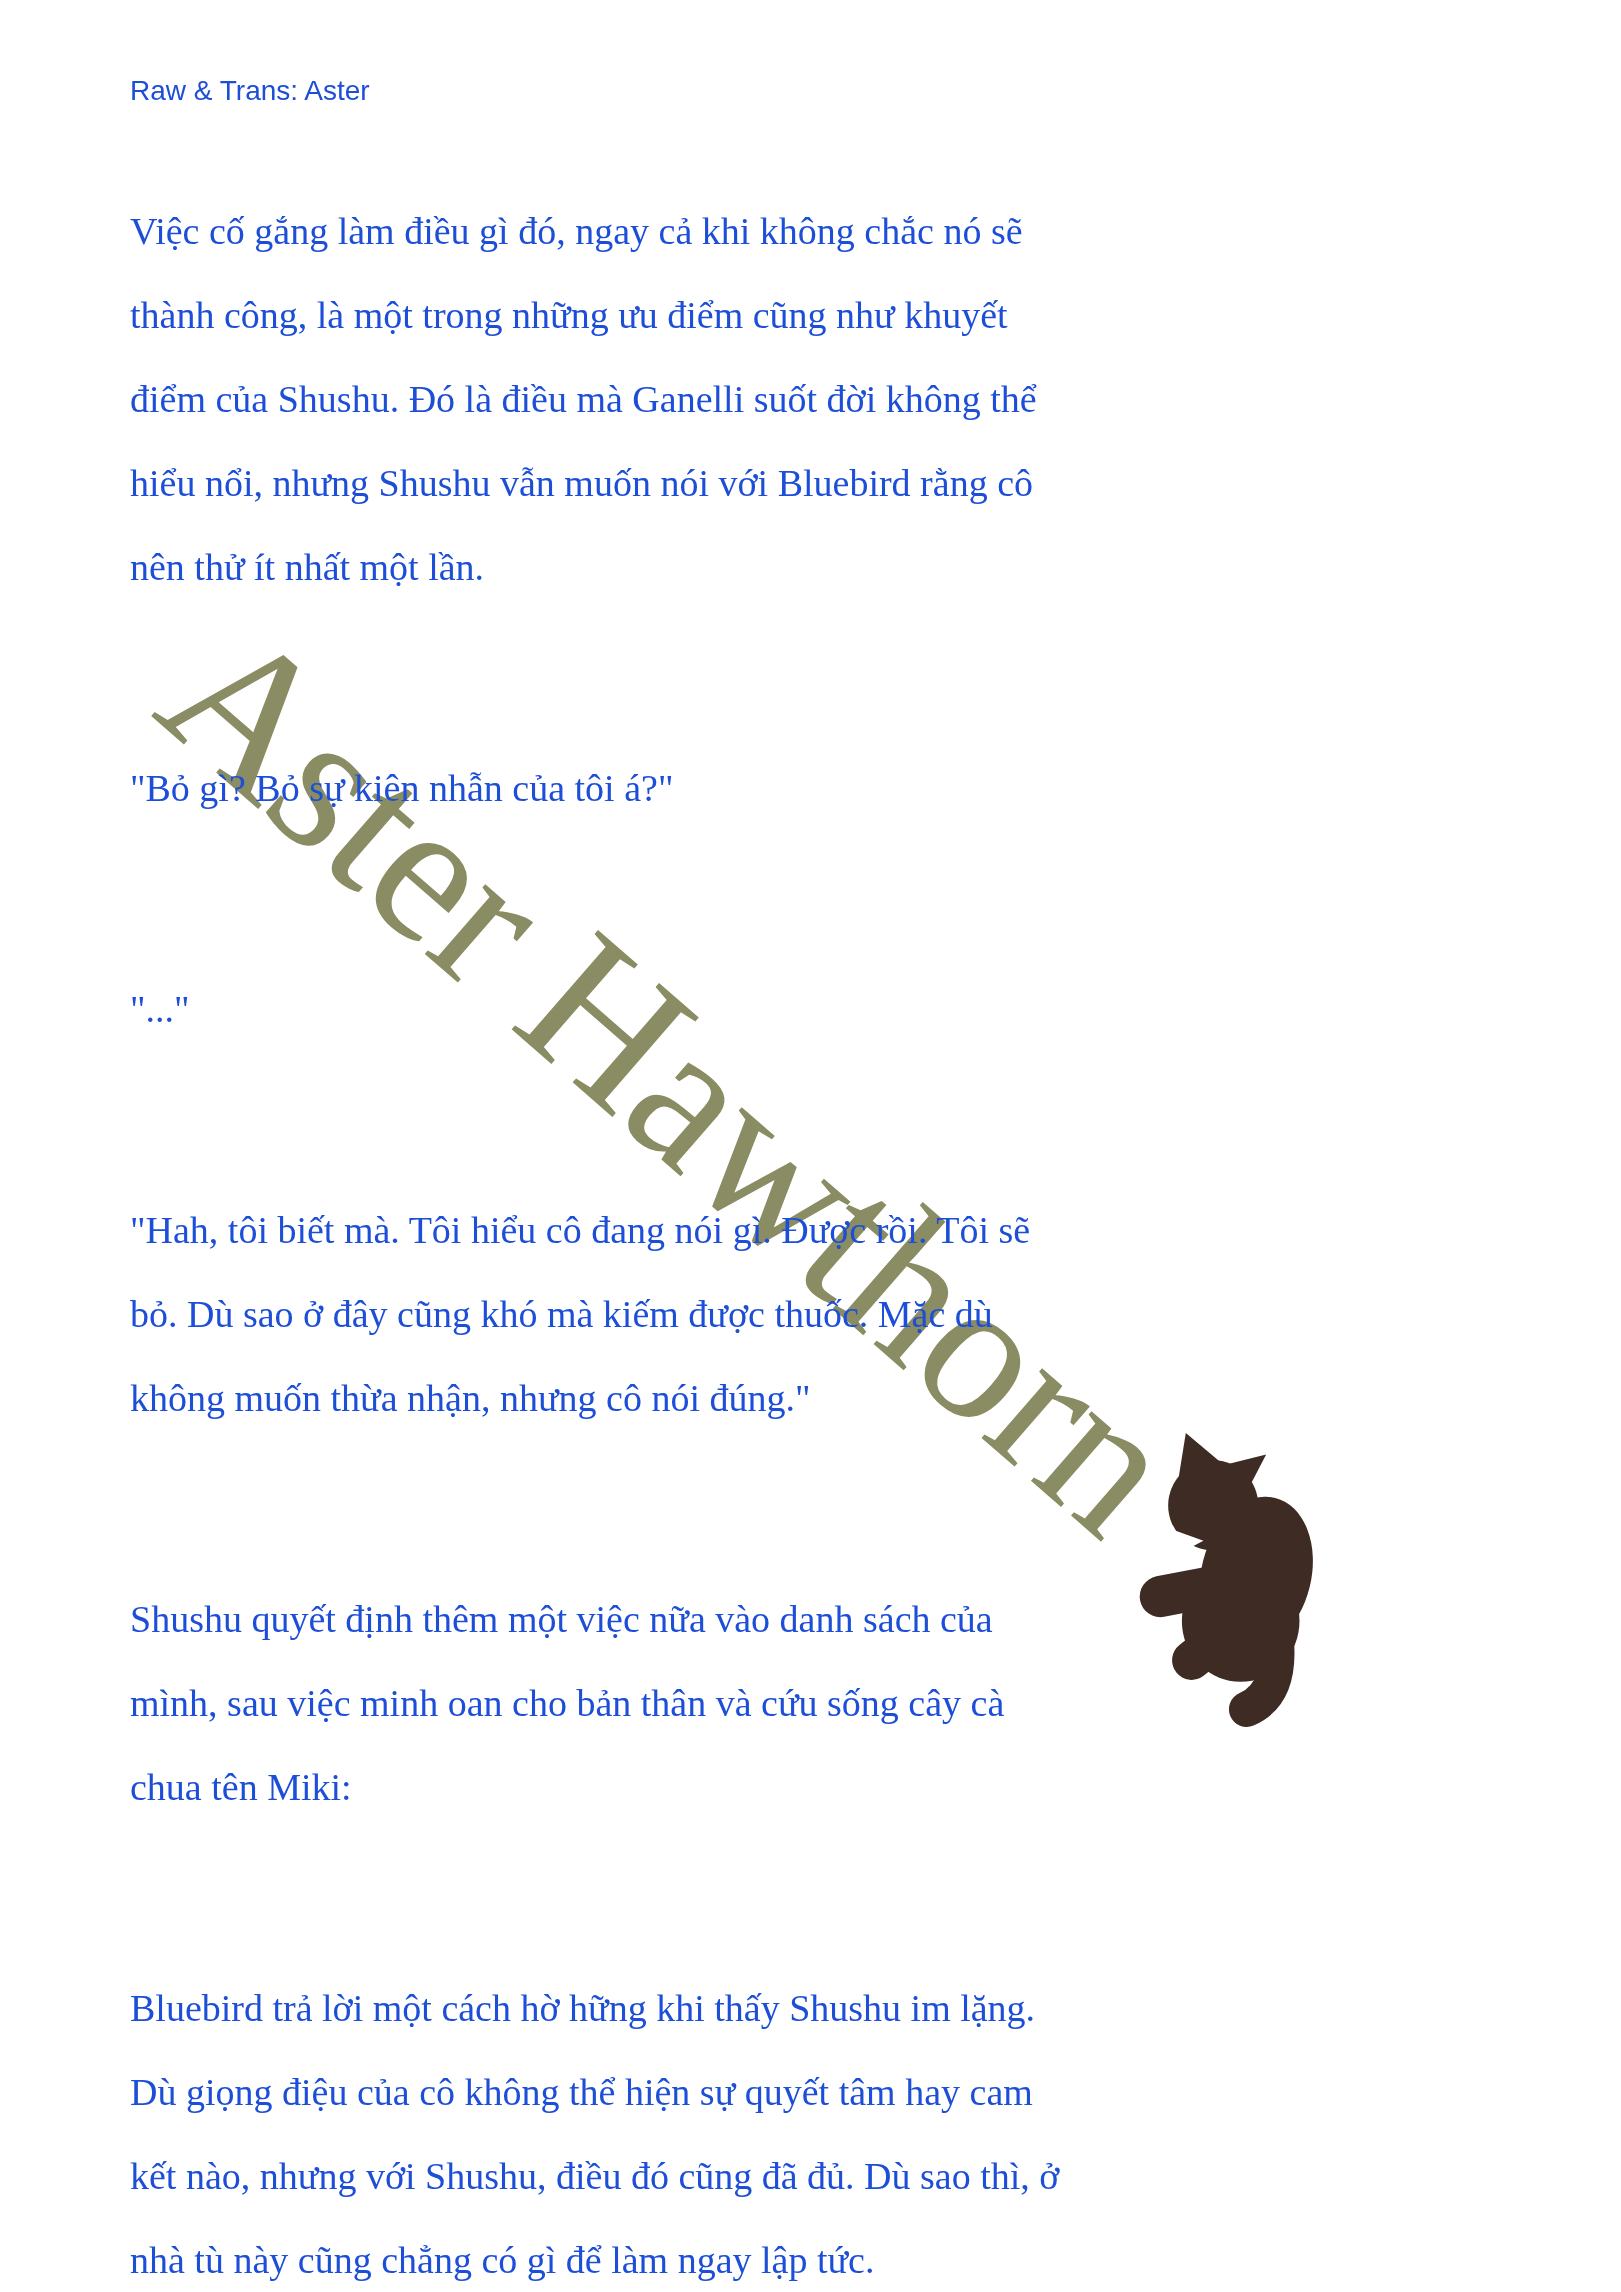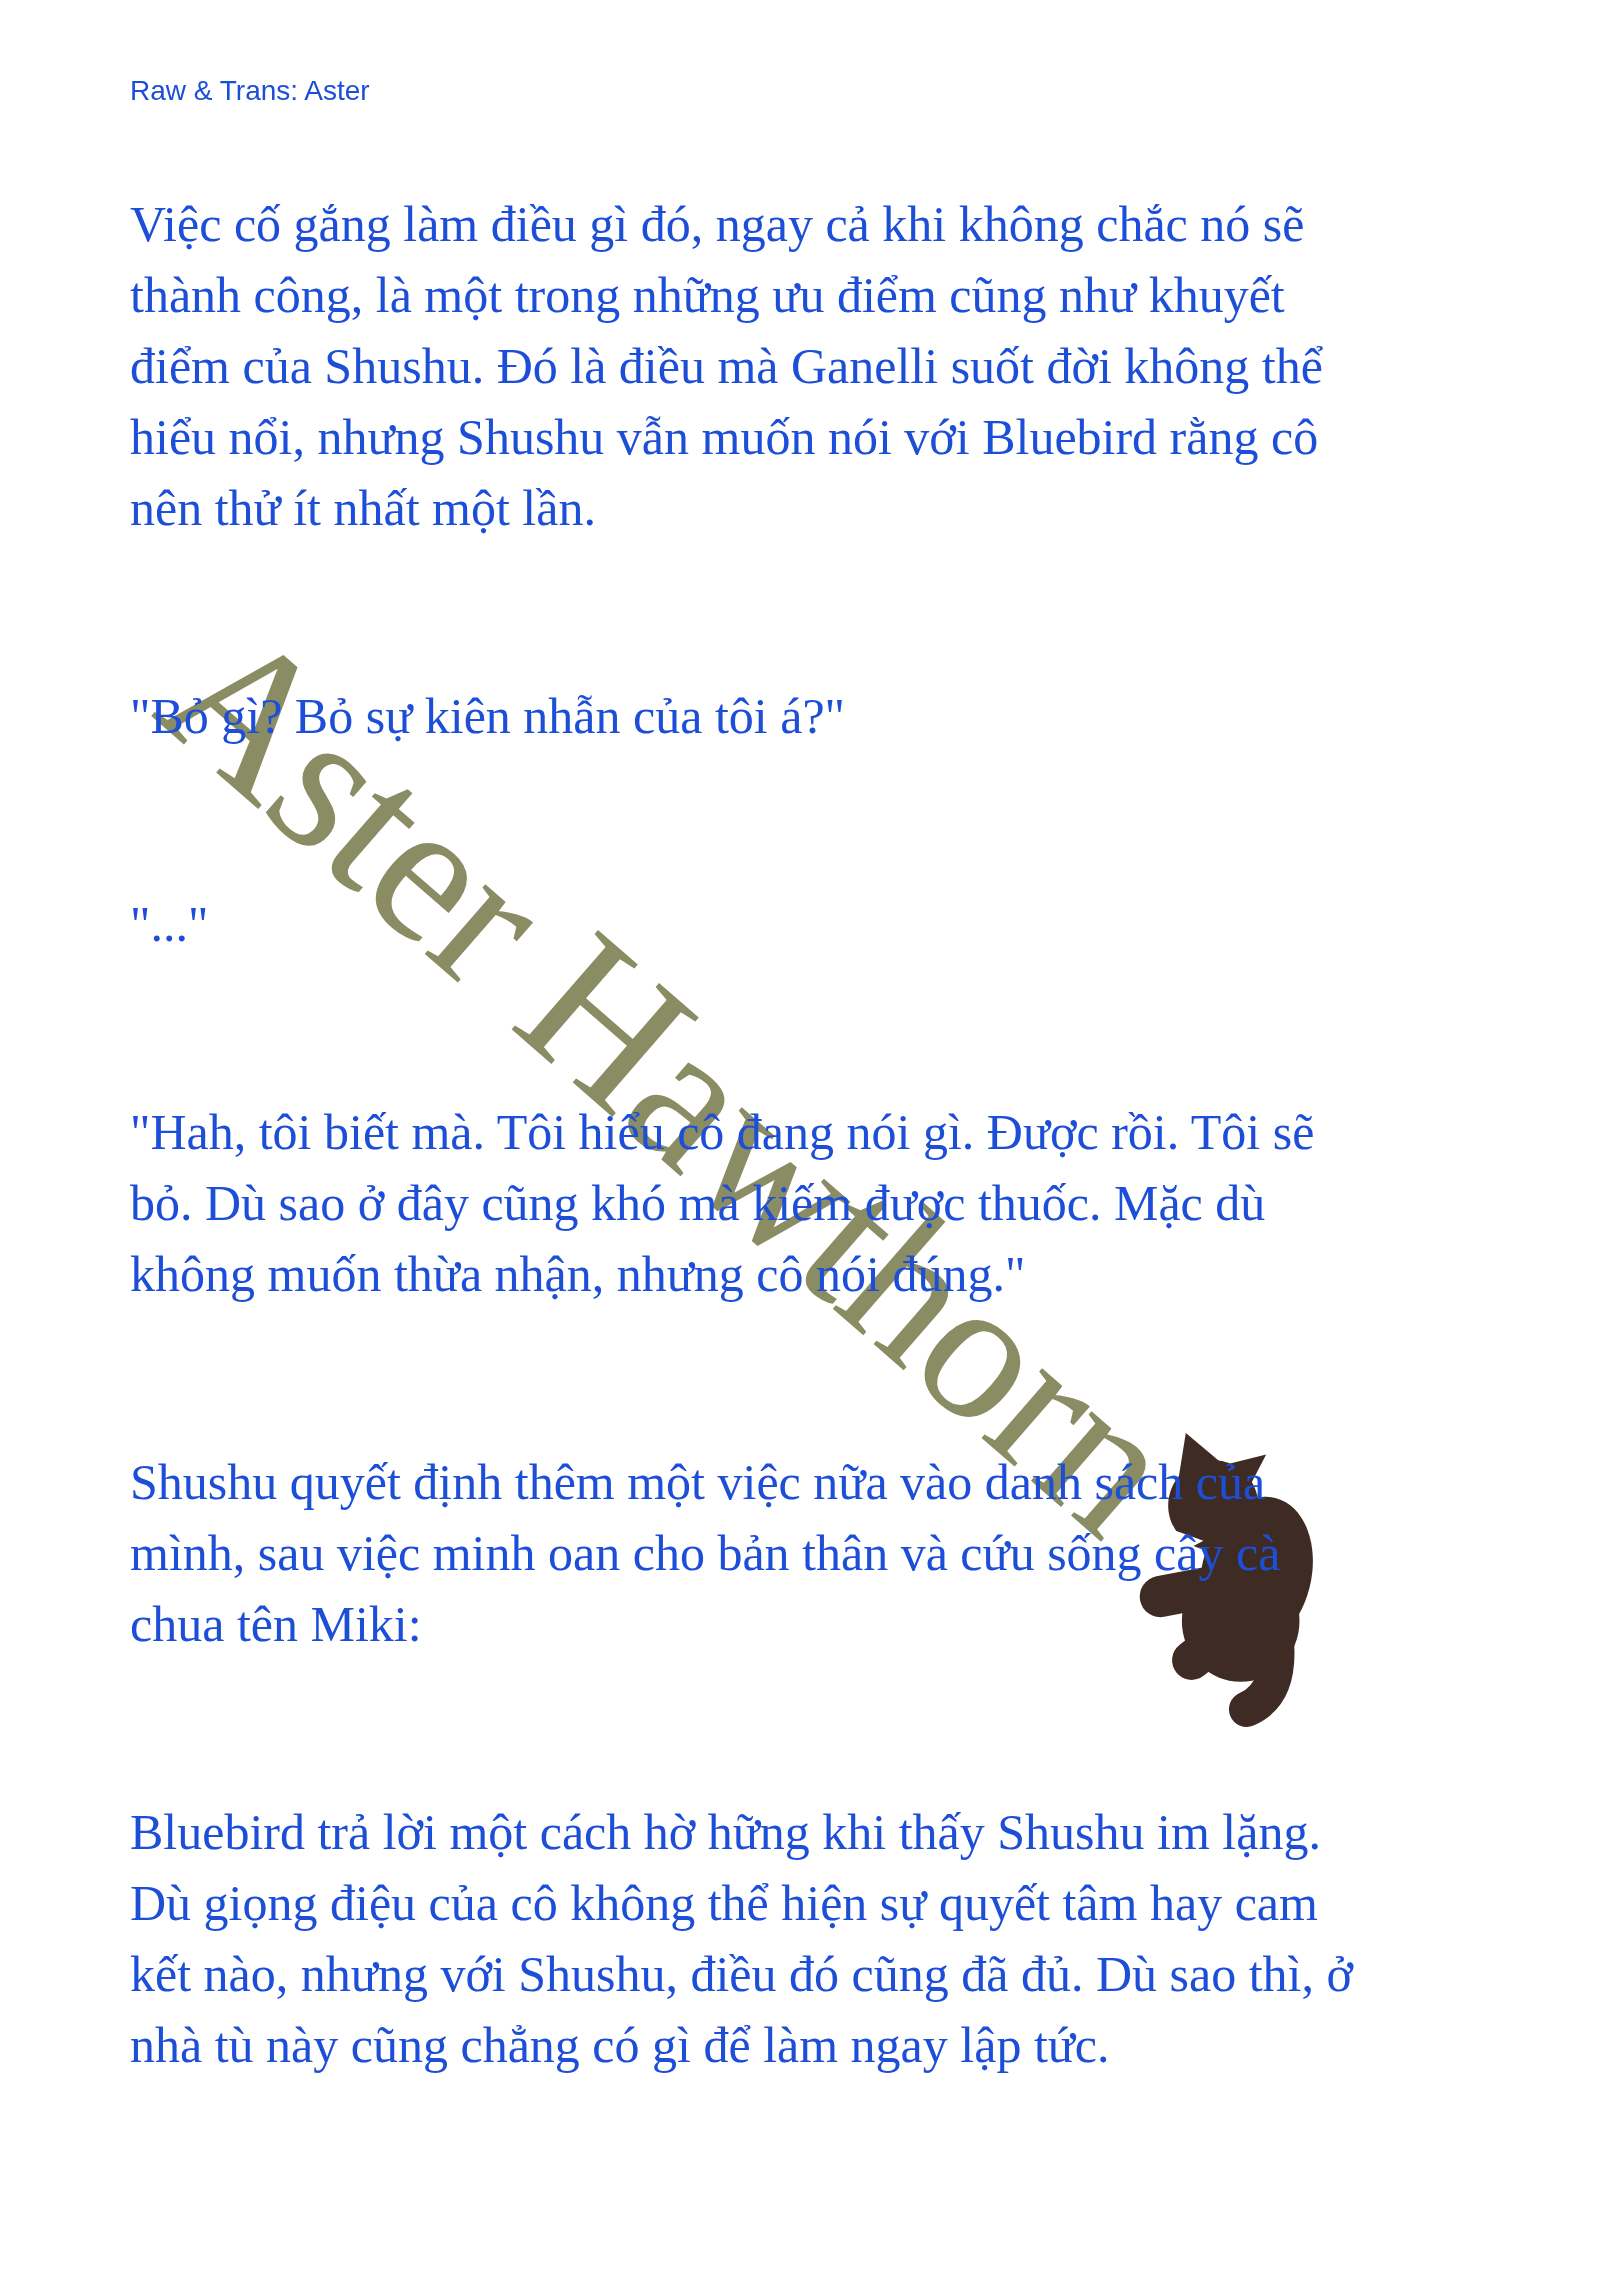--- a/index.html
+++ b/index.html
@@ -32,22 +32,22 @@
     z-index:2;
     color:#1d4ed8;
   }
   .credit{
     font-family:"Liberation Sans", sans-serif;
     font-size:28px;
     line-height:33px;
     margin:0 0 82px 0;
   }
   .content p{
-    font-size:50px;
-    line-height:71px;
+    font-size:38px;
+    line-height:84px;
     margin:0 0 137px 0;
     white-space:pre-line;
   }
 </style>
 </head>
 <body>
 
 <div class="page">
 
   <div class="watermark-layer">

